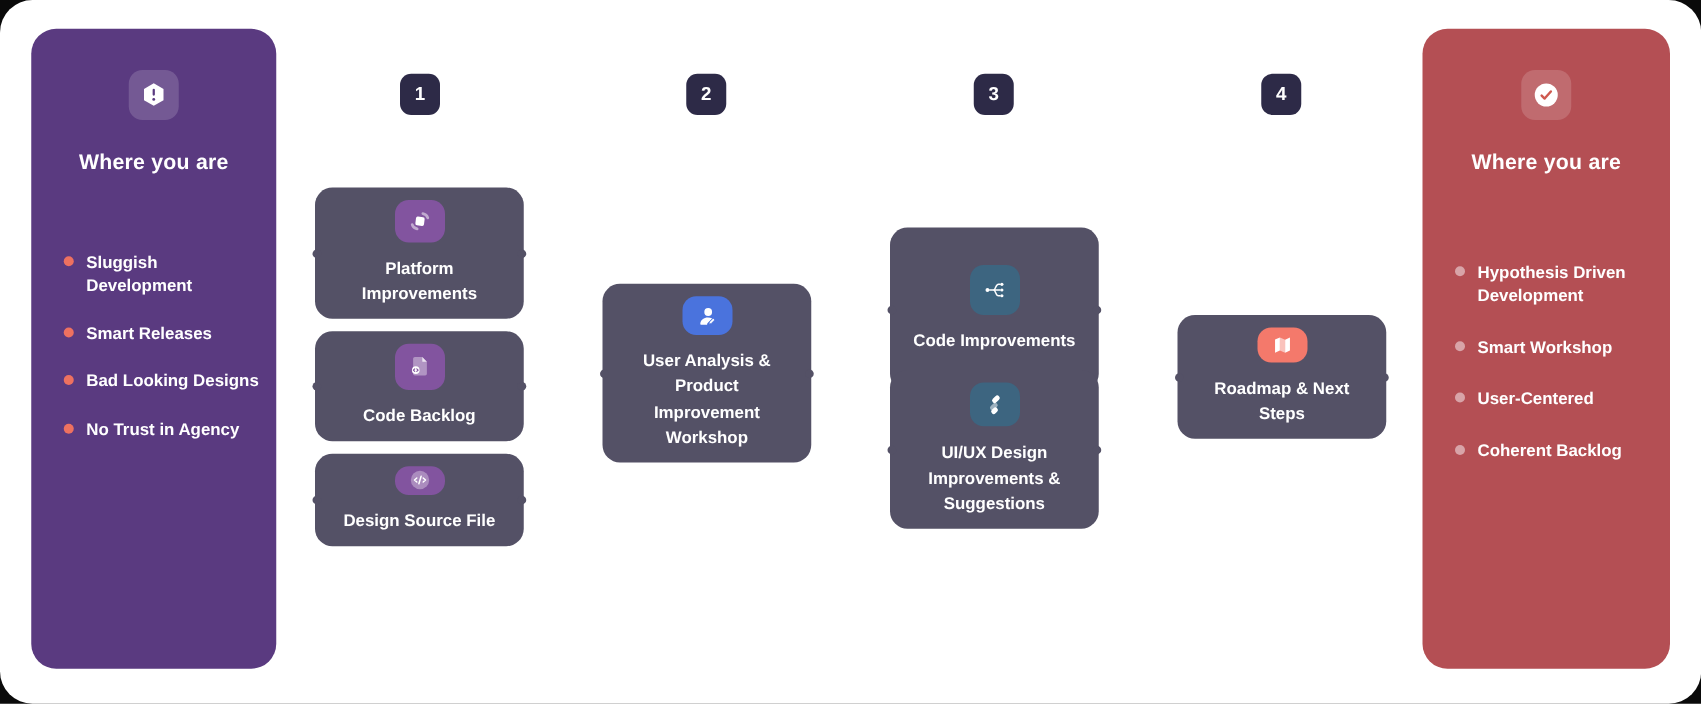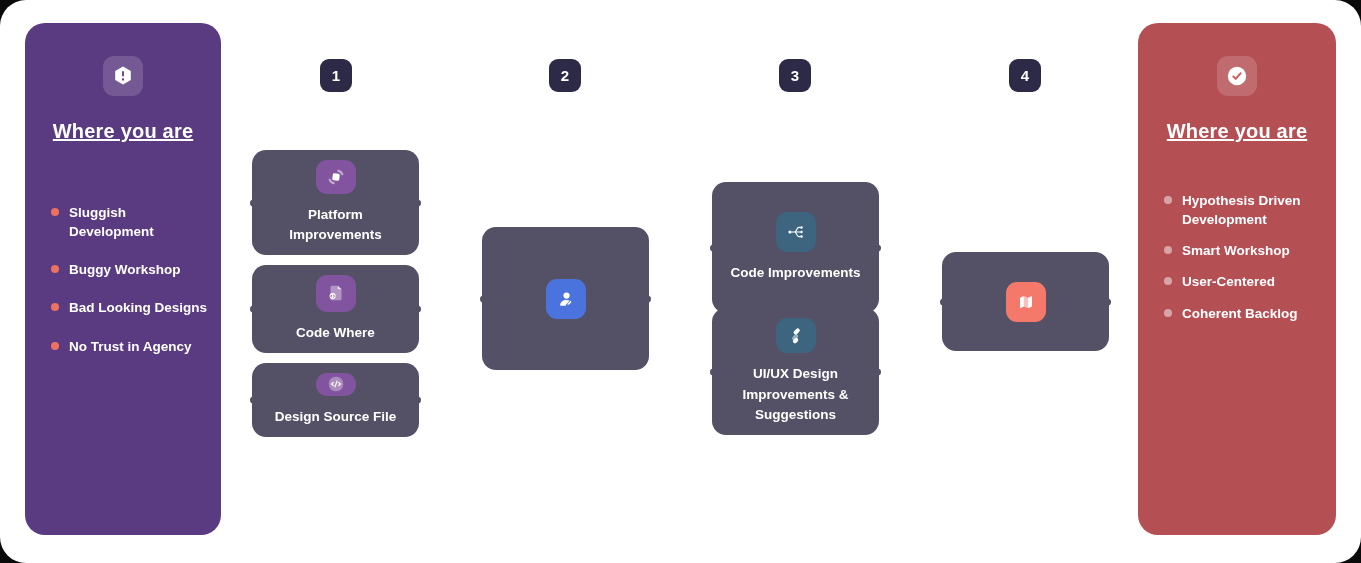--- a/index.html
+++ b/index.html
@@ -12,24 +12,24 @@
   body{background:var(--backdrop);font-family:"Liberation Sans",sans-serif;position:relative;overflow:hidden;}
   .surface{position:absolute;inset:0;background:var(--surface);border-radius:26px;}
 
   
   .panel{position:absolute;top:23px;height:512px;border-radius:20px;color:var(--text-white);
          display:flex;flex-direction:column;align-items:center;}
   .panel-left{left:25px;width:196px;background:var(--panel-purple);}
   .panel-right{left:1138px;width:198px;background:var(--panel-red);}
   .panel-icon{width:40px;height:40px;border-radius:11px;margin-top:33px;
               display:flex;align-items:center;justify-content:center;background:rgba(255,255,255,.16);}
-  .panel-title{font-size:20px;font-weight:bold;margin-top:24px;letter-spacing:.2px;text-decoration:underline;}
+  .panel-title{font-size:17px;font-weight:bold;margin-top:24px;letter-spacing:.2px;}
   .bullets{list-style:none;width:100%;padding:0 14px 0 26px;display:flex;flex-direction:column;}
   .panel-left .bullets{margin-top:60px;row-gap:19px;}
-  .panel-right .bullets{margin-top:48px;row-gap:12px;}
+  .panel-right .bullets{margin-top:68px;row-gap:22px;}
   .bullets li{display:flex;align-items:flex-start;font-size:13.5px;font-weight:bold;line-height:1.42;}
   .dot{flex:0 0 8px;width:8px;height:8px;border-radius:50%;margin:5px 10px 0 0;}
   .panel-left .dot{background:var(--dot-left);}
   .panel-right .dot{background:var(--dot-right);}
 
   
   .badge{position:absolute;top:59px;width:32px;height:33px;border-radius:9px;background:var(--badge-bg);
          color:var(--text-white);font-size:15px;font-weight:bold;display:flex;align-items:center;justify-content:center;}
   .badge-1{left:320px;} .badge-2{left:549px;} .badge-3{left:779px;} .badge-4{left:1009px;}
 
@@ -42,21 +42,21 @@
   .card-label{font-size:13.5px;font-weight:bold;text-align:center;line-height:1.5;}
   .tile{width:40px;height:40px;border-radius:11px;display:flex;align-items:center;justify-content:center;}
   .tile-purple{background:var(--tile-purple);} .tile-blue{background:var(--tile-blue);}
   .tile-steel{background:var(--tile-steel);} .tile-coral{background:var(--tile-coral);}
 
   .card-1a{left:252px;top:150px;height:105px;}
   .card-1b{left:252px;top:265px;height:88px;}
   .card-1c{left:252px;top:363px;height:74px;}
   .card-2a{left:482px;top:227px;height:143px;}
   .card-3a{left:712px;top:182px;height:131px;}
-  .card-3b{left:712px;top:308px;height:127px;}
+  .card-3b{left:712px;top:296px;height:127px;}
   .card-4a{left:942px;top:252px;height:99px;}
 </style>
 </head>
 <body>
 
 <div class="surface">
 
   <aside class="panel panel-left">
     <div class="panel-icon">
       <svg viewBox="0 0 24 24" width="24" height="24" aria-hidden="true">
@@ -66,21 +66,21 @@
       </svg>
     </div>
     <h2 class="panel-title">Where you are</h2>
     <ul class="bullets">
       <li>
           <span class="dot"></span>
           <span>Sluggish Development</span>
         </li>
       <li>
           <span class="dot"></span>
-          <span>Buggy Workshop</span>
+          <span>Smart Releases</span>
         </li>
       <li>
           <span class="dot"></span>
           <span>Bad Looking Designs</span>
         </li>
       <li>
           <span class="dot"></span>
           <span>No Trust in Agency</span>
         </li>
     </ul>
@@ -104,41 +104,42 @@
 
   <div class="card card-1b">
     <div class="tile tile-purple">
       <svg viewBox="0 0 24 24" width="22" height="22" aria-hidden="true">
         <path d="M7.5 4h6.5l4 4v10.5A1.5 1.5 0 0 1 16.5 20h-9A1.5 1.5 0 0 1 6 18.5v-13A1.5 1.5 0 0 1 7.5 4z" fill="rgba(255,255,255,.38)"></path>
         <path d="M14 4l4 4h-4z" fill="rgba(255,255,255,.75)"></path>
         <circle cx="8.3" cy="15.4" r="3.3" fill="#ffffff"></circle>
         <path d="M7.4 14.3l-1.2 1.1 1.2 1.1M9.2 14.3l1.2 1.1-1.2 1.1" stroke="#82549f" stroke-width="1" fill="none" stroke-linecap="round" stroke-linejoin="round"></path>
       </svg>
     </div>
-    <div class="card-label">Code Where</div>
+    <div class="card-label">Code Backlog</div>
   </div>
 
   <div class="card card-1c">
     <div class="tile tile-purple">
       <svg viewBox="0 0 24 24" width="22" height="22" aria-hidden="true">
         <circle cx="12" cy="12" r="8" fill="rgba(255,255,255,.33)"></circle>
         <path d="M9.2 10.2L7.2 12l2 1.8M14.8 10.2l2 1.8-2 1.8M13 8.8l-2 6.4" stroke="#ffffff" stroke-width="1.3" fill="none" stroke-linecap="round" stroke-linejoin="round"></path>
       </svg>
     </div>
     <div class="card-label">Design Source File</div>
   </div>
 
   <div class="card card-2a">
     <div class="tile tile-blue">
       <svg viewBox="0 0 24 24" width="22" height="22" aria-hidden="true">
         <circle cx="12.6" cy="8.3" r="3.4" fill="#ffffff"></circle>
         <path d="M5.7 18.4c.4-3.4 3.1-5.4 6.6-5.4 1.4 0 2.7.3 3.8.95l-4.2 4.2-.3 1.3H6.5a.85.85 0 0 1-.8-1.05z" fill="#ffffff"></path>
         <path d="M13.6 17l3.3-3.3 1.5 1.5-3.3 3.3-1.9.4z" fill="#ffffff" stroke="#4a73dd" stroke-width="0.8"></path>
       </svg>
     </div>
+    <div class="card-label">User Analysis &amp; Product Improvement Workshop</div>
   </div>
 
   <div class="card card-3a">
     <div class="tile tile-steel">
       <svg viewBox="0 0 24 24" width="22" height="22" aria-hidden="true">
         <circle cx="5.4" cy="12" r="1.7" fill="#ffffff"></circle>
         <path d="M7.3 12h3.2M10.5 12c2.6 0 1.6-5 4.6-5h1.2M10.5 12h5.8M10.5 12c2.6 0 1.6 5 4.6 5h1.2" stroke="#ffffff" stroke-width="1.3" fill="none" stroke-linecap="round"></path>
         <circle cx="18" cy="7" r="1.4" fill="#ffffff"></circle>
         <circle cx="18" cy="12" r="1.4" fill="#ffffff"></circle>
         <circle cx="18" cy="17" r="1.4" fill="#ffffff"></circle>
@@ -159,20 +160,21 @@
   </div>
 
   <div class="card card-4a">
     <div class="tile tile-coral">
       <svg viewBox="0 0 24 24" width="22" height="22" aria-hidden="true">
         <path d="M5.5 7.3l4.2-1.9v11.4l-4.2 1.9z" fill="#ffffff"></path>
         <path d="M9.7 5.4l4.6 2v11.3l-4.6-1.9z" fill="rgba(255,255,255,.55)"></path>
         <path d="M14.3 7.4l4.2-1.9v11.4l-4.2 1.8z" fill="#ffffff"></path>
       </svg>
     </div>
+    <div class="card-label">Roadmap &amp; Next Steps</div>
   </div>
 
   <aside class="panel panel-right">
     <div class="panel-icon">
       <svg viewBox="0 0 24 24" width="26" height="26" aria-hidden="true">
         <circle cx="12" cy="12" r="8.5" fill="#ffffff"></circle>
         <path d="M8.6 12.4l2.2 2.2 4.6-5.2" stroke="#cf5a50" stroke-width="1.8" fill="none" stroke-linecap="round" stroke-linejoin="round"></path>
       </svg>
     </div>
     <h2 class="panel-title">Where you are</h2>

